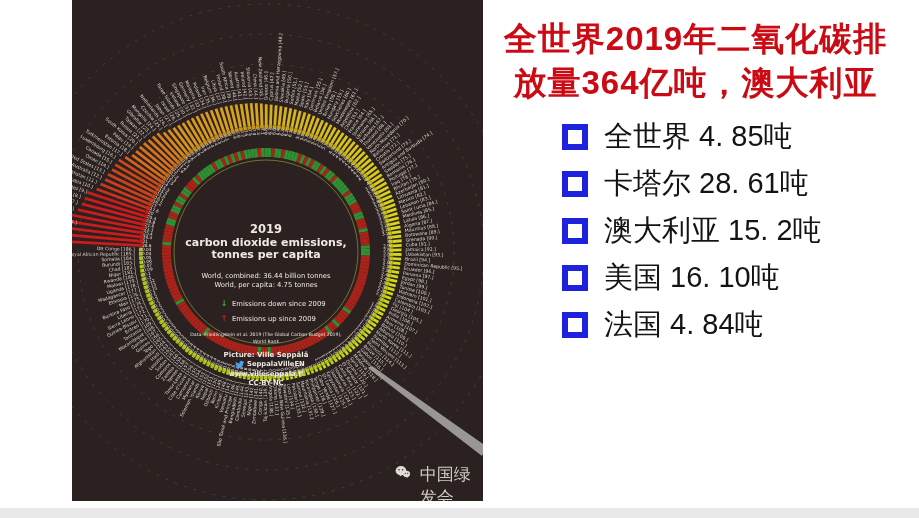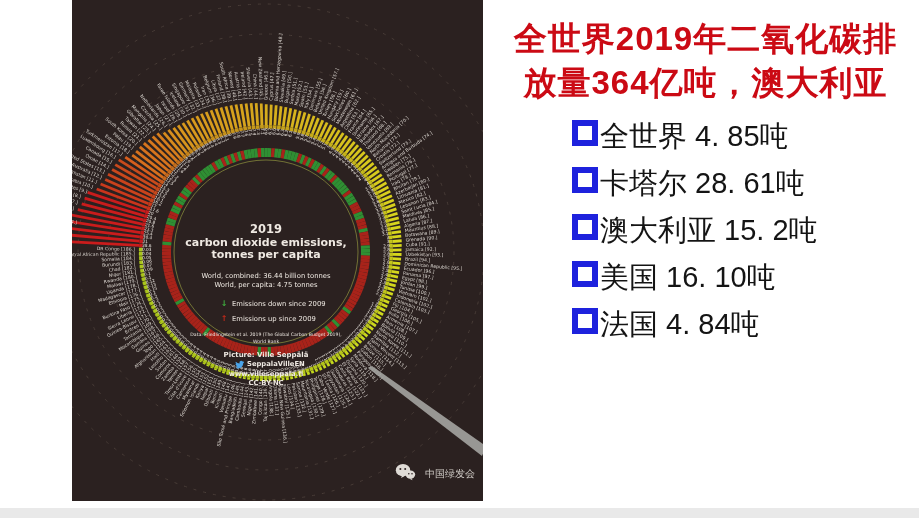--- a/index.html
+++ b/index.html
@@ -1,23 +1,23 @@
 <!DOCTYPE html>
 <html><head>
 <meta charset="utf-8">
 <style>
   html,body{margin:0;padding:0}
   body{width:919px;height:518px;background:#ffffff;font-family:"Liberation Sans",sans-serif;position:relative;overflow:hidden}
   .chart-panel{position:absolute;left:72px;top:0;width:411px;height:501px;background:#2b2120;overflow:hidden}
   .chart-panel svg.main{position:absolute;left:0;top:0}
-  .watermark{position:absolute;left:323px;top:463px;display:flex;align-items:flex-end;gap:9px;color:#d8d4cf;font-size:10px;opacity:.95}
-  .text-panel{position:absolute;left:496px;top:0;width:419px}
+  .watermark{position:absolute;left:323px;top:463px;display:flex;align-items:flex-start;gap:9px;color:#d8d4cf;font-size:17px;opacity:.95}
+  .text-panel{position:absolute;left:486px;top:0;width:419px}
   .slide-title{color:#cb0a14;font-size:33px;font-weight:bold;text-align:center;line-height:1.32;margin:17px 0 0 0;letter-spacing:1px}
   ul.stats{list-style:none;margin:16px 0 0 76px;padding:0;display:flex;flex-direction:column;gap:14px}
-  ul.stats li{display:flex;gap:2px;font-size:29px;color:#141414;line-height:33px}
+  ul.stats li{display:flex;align-items:center;gap:16px;font-size:29px;color:#141414;line-height:33px}
   .bullet{width:14px;height:14px;border:6px solid #1e22dd;background:#fff;flex:none}
   .bottom-strip{position:absolute;left:0;bottom:0;width:100%;height:10px;background:#e9e9e9}
   .svgtxt{font-family:"DejaVu Sans",sans-serif}
 </style>
 </head>
 <body>
 
 <div class="page">
 
   <div class="chart-panel">

